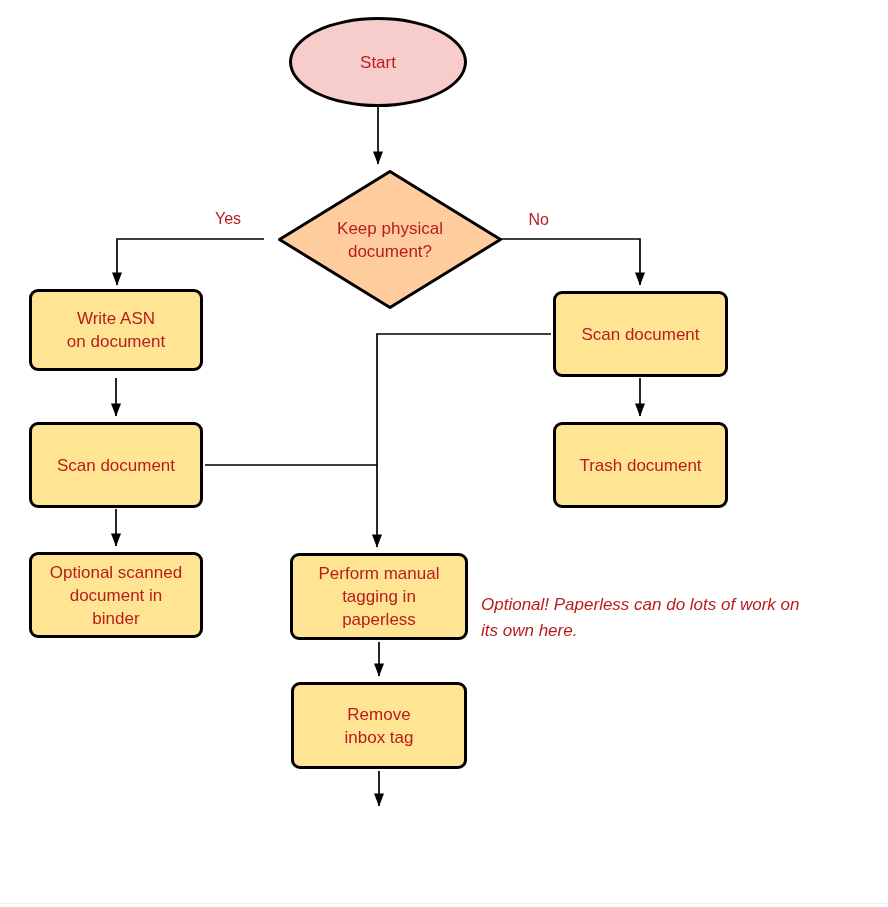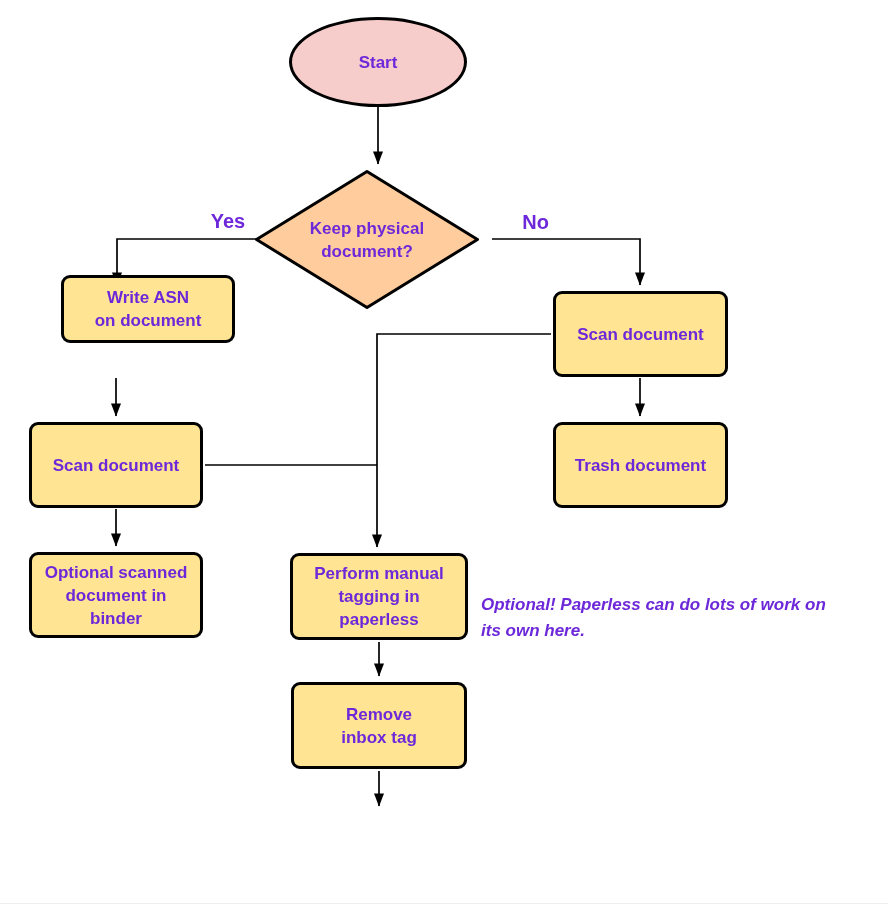--- a/index.html
+++ b/index.html
@@ -6,23 +6,22 @@
     margin: 0;
     padding: 0;
     background: #ffffff;
   }
   #canvas {
     position: relative;
     width: 888px;
     height: 907px;
     background: #ffffff;
     font-family: "Liberation Sans", "DejaVu Sans", sans-serif;
-    color: #6d28d9;
+    color: #b91c1c;
     overflow: hidden;
-    font-weight: bold;
   }
   #edge-layer {
     position: absolute;
     left: 0; top: 0;
     width: 888px; height: 907px;
     pointer-events: none;
   }
   #edge-layer path.edge {
     fill: none;
     stroke: var(--stroke, #000);
@@ -44,21 +43,21 @@
     border: 3px solid var(--stroke, #000);
     border-radius: 50%;
   }
   .process {
     background: var(--process-fill, #FFE593);
     border: 3px solid var(--stroke, #000);
     border-radius: 9px;
   }
   .decision-wrap {
     position: absolute;
-    left: 254px; top: 169px;
+    left: 277px; top: 169px;
     width: 226px; height: 141px;
   }
   .decision-wrap svg { display: block; }
   .decision-wrap polygon {
     fill: var(--decision-fill, #FFCD9D);
     stroke: var(--stroke, #000);
     stroke-width: 3;
     stroke-linejoin: round;
   }
   .decision-label {
@@ -69,21 +68,21 @@
     justify-content: center;
     text-align: center;
     font-size: 17px;
     line-height: 23px;
     white-space: pre-line;
   }
   .edge-label {
     position: absolute;
     width: 56px;
     text-align: center;
-    font-size: 20px;
+    font-size: 16px;
     background: #ffffff;
   }
   #note {
     position: absolute;
     left: 481px;
     top: 592px;
     width: 412px;
     font-size: 17px;
     font-style: italic;
     line-height: 26px;
@@ -127,21 +126,21 @@
       <polygon points="113,2.5 223.5,70.5 113,138.5 2.5,70.5"></polygon>
     </svg>
     <div class="decision-label">Keep physical
 document?</div>
   </div>
 
   <div class="edge-label" style="left:200px; top:210px;">Yes</div>
 
   <div class="edge-label" style="left:493px; top:211px;text-align:right;">No</div>
 
-  <div class="node process" style="left:29px; top:275px; width:174px; height:68px;margin-left:32px;">Write ASN
+  <div class="node process" style="left:29px; top:289px; width:174px; height:82px;">Write ASN
 on document</div>
 
   <div class="node process" style="left:29px; top:422px; width:174px; height:86px;">Scan document</div>
 
   <div class="node process" style="left:29px; top:552px; width:174px; height:86px;">Optional scanned
 document in
 binder</div>
 
   <div class="node process" style="left:553px; top:291px; width:175px; height:86px;">Scan document</div>
 

